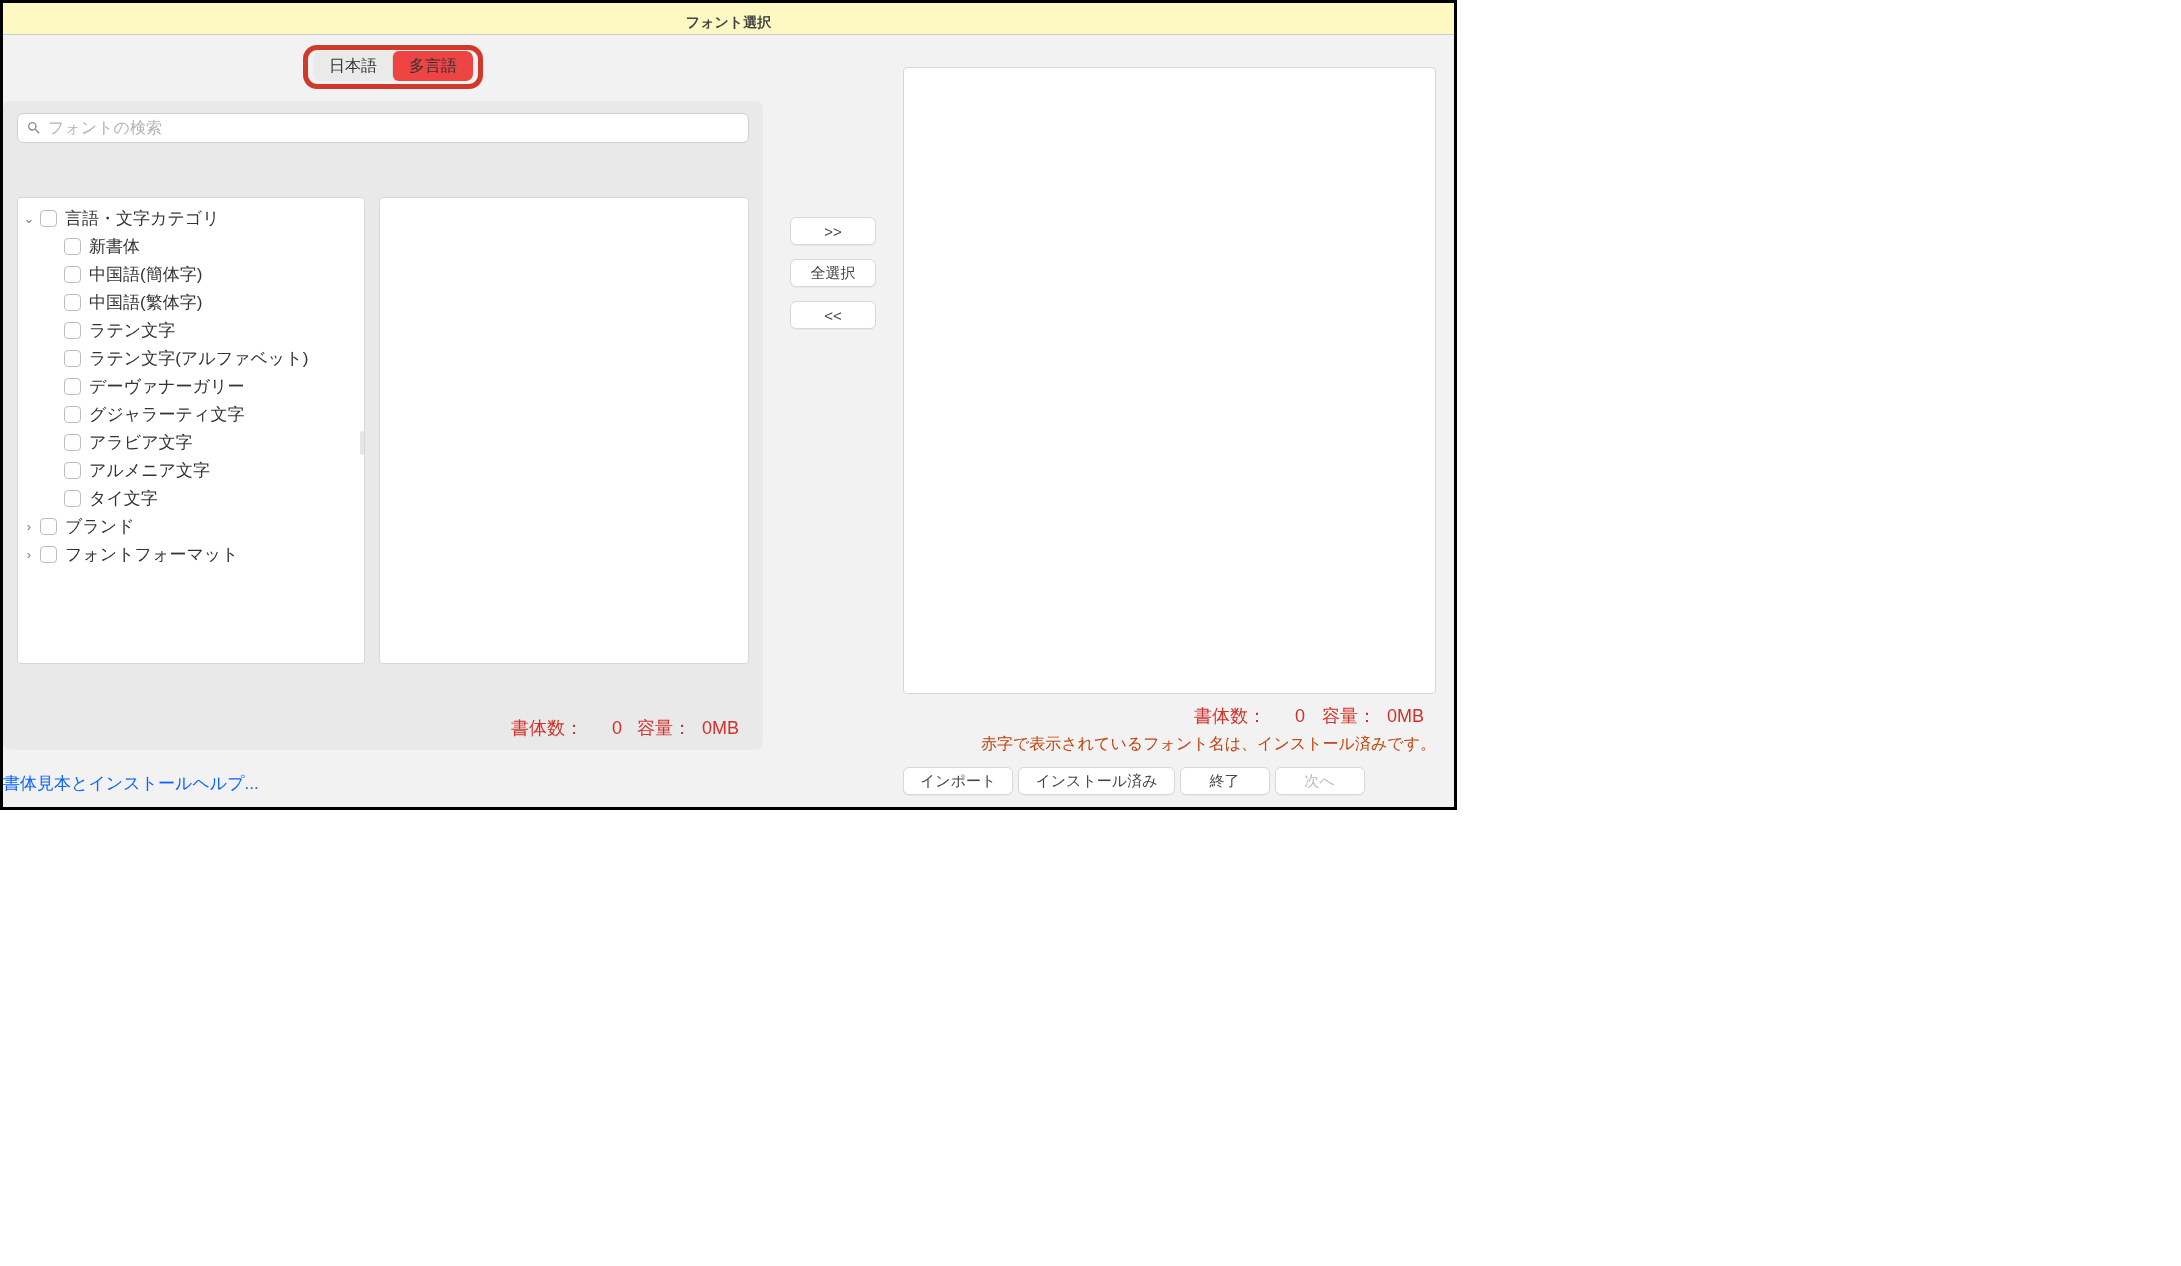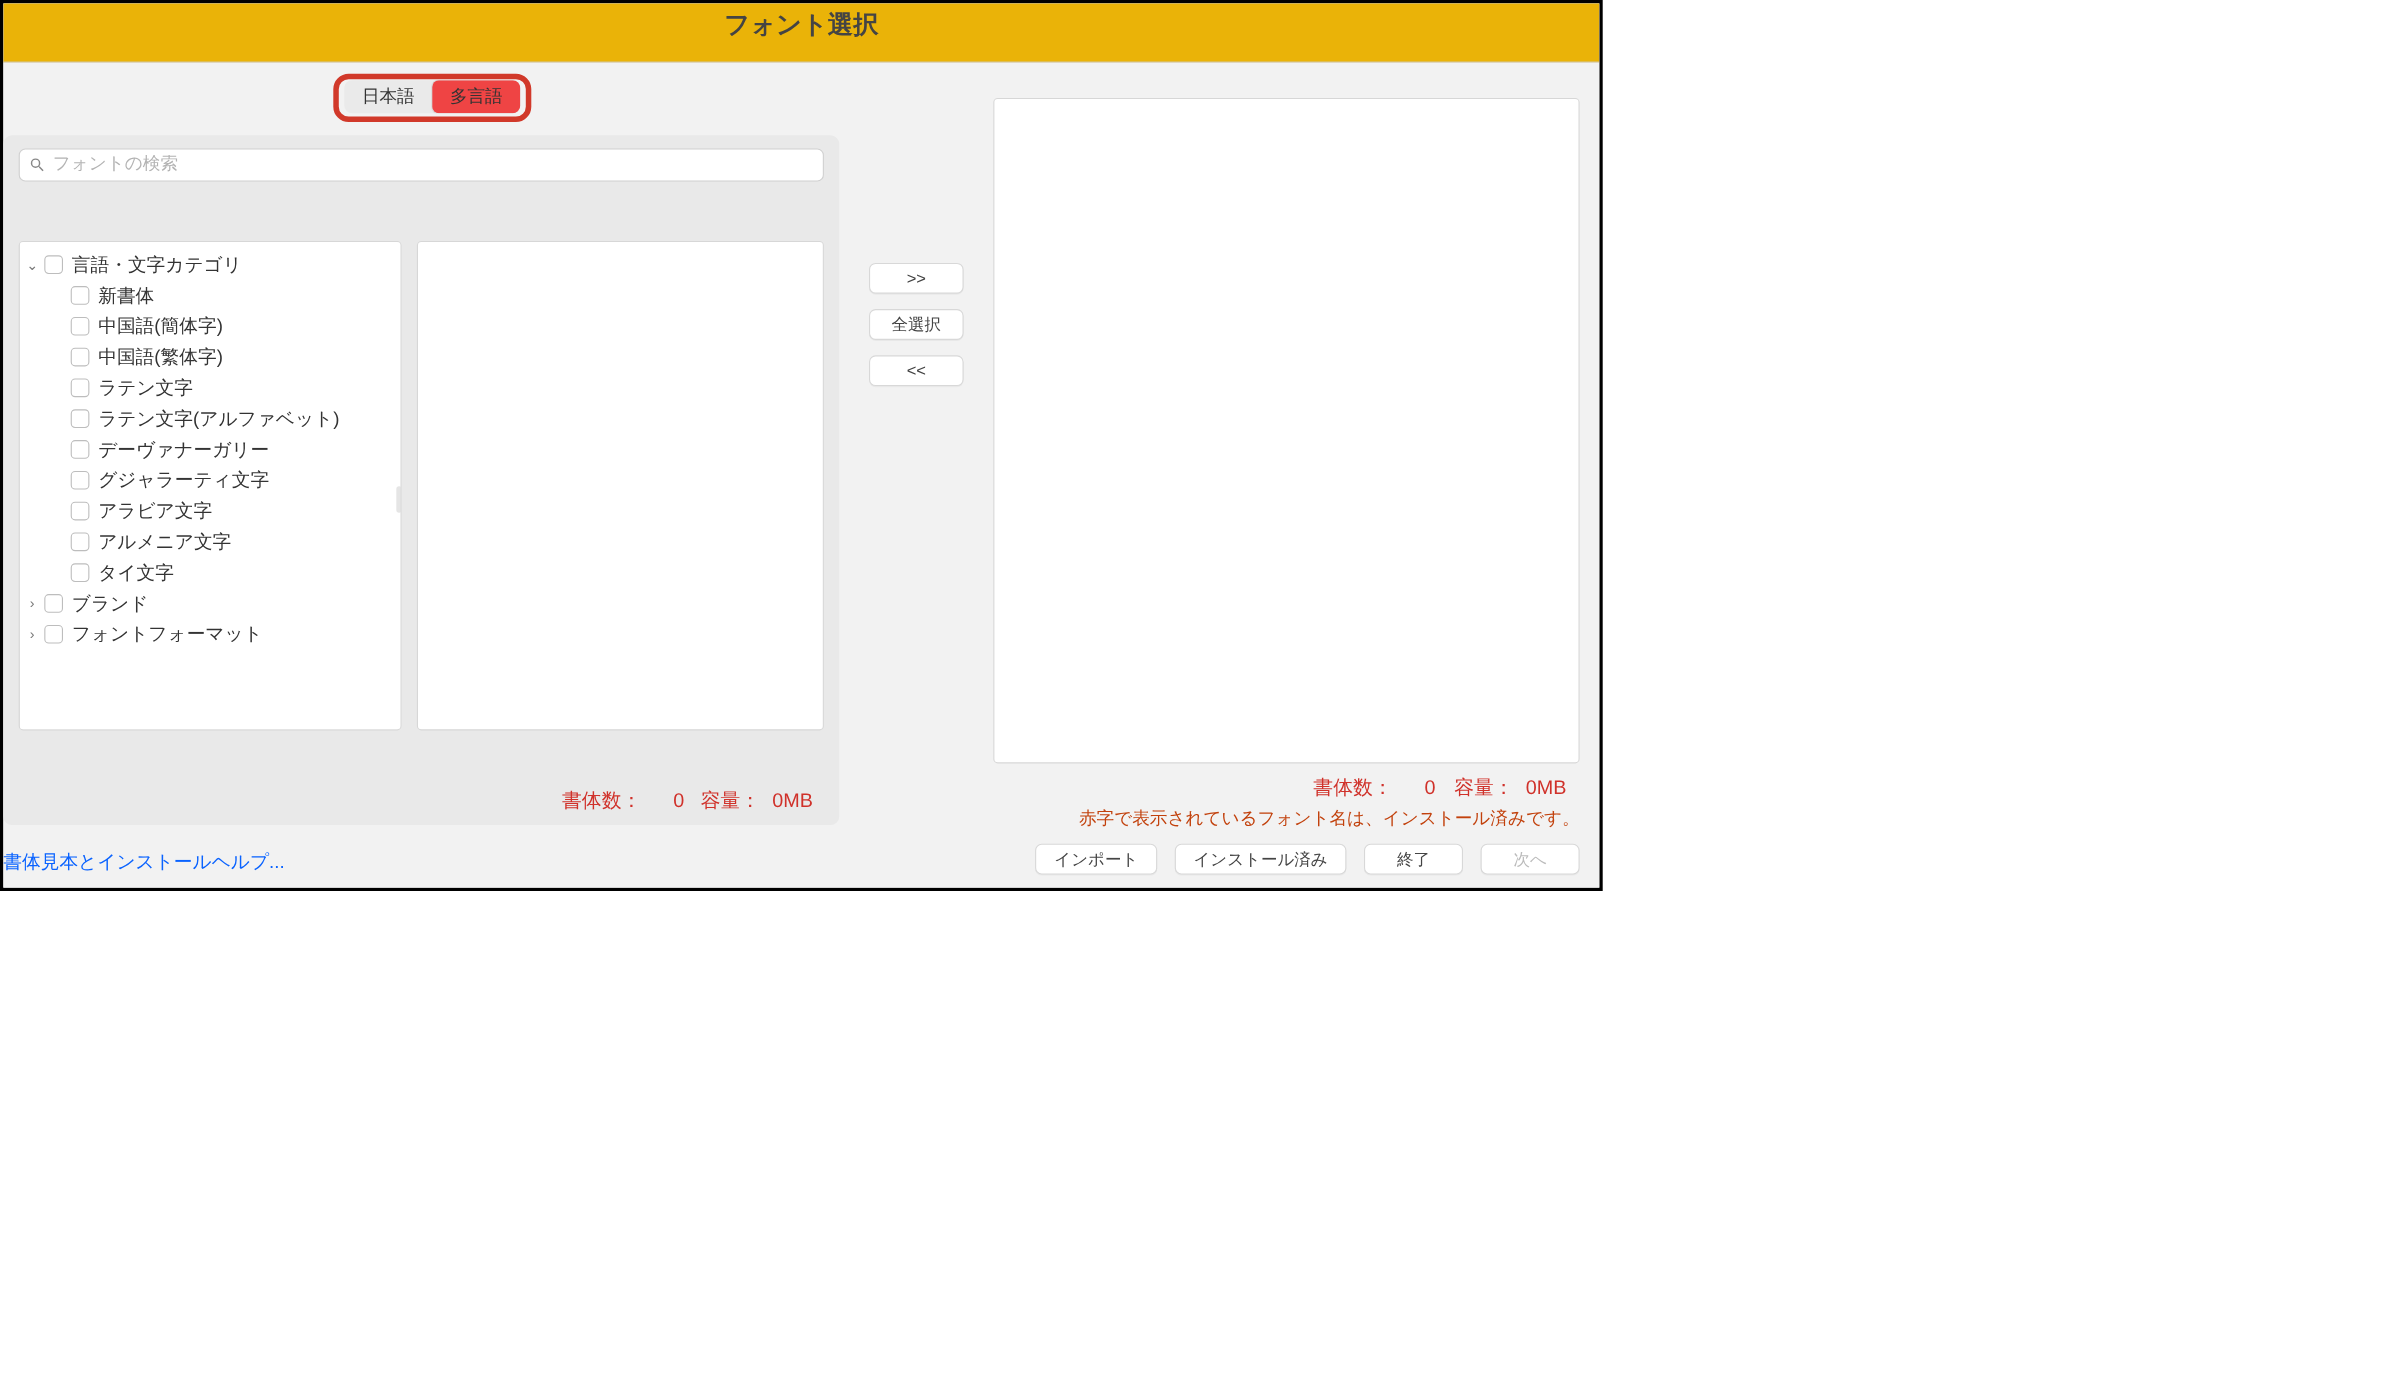--- a/index.html
+++ b/index.html
@@ -13,28 +13,28 @@
   .window {
     width: 1457px;
     height: 810px;
     border: 3px solid #000;
     background: #fff;
     display: flex;
     flex-direction: column;
     overflow: hidden;
   }
   .titlebar {
-    height: 54px;
+    height: 32px;
     border-bottom: 1px solid #ccc;
     text-align: center;
     font-weight: 600;
-    font-size: 23px;
+    font-size: 14px;
     color: #444;
     line-height: 38px;
-    background: #eab308;
+    background: #fef9c3;
   }
   .body {
     flex: 1;
     display: flex;
     background: #f2f2f2;
     padding: 12px 18px 12px 0;
     position: relative;
   }
 
   
@@ -221,22 +221,21 @@
   }
   .sel-footer .num { display:inline-block; min-width: 28px; text-align: right; margin: 0 12px 0 6px; }
   .sel-note {
     color: #c2410c;
     font-size: 16px;
     text-align: right;
     margin-top: 6px;
   }
   .action-row {
     display: flex;
-    justify-content: flex-end;
-    gap: 16px;
+    gap: 5px;
     margin-top: 12px;
   }
   .divider-handle {
     position: absolute;
     right: -1px;
     top: 50%;
     width: 5px; height: 24px;
     background: #e5e5e5;
     border-radius: 3px;
   }

